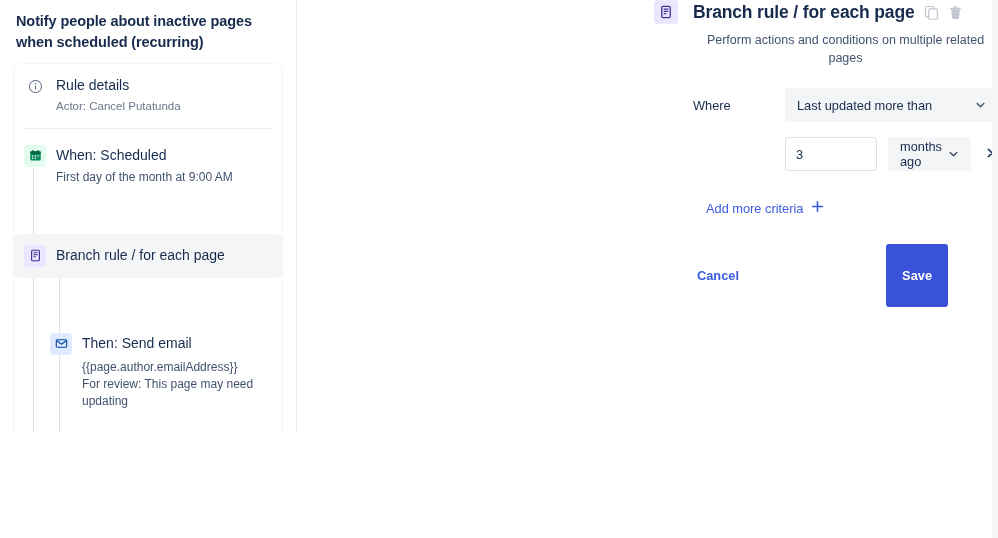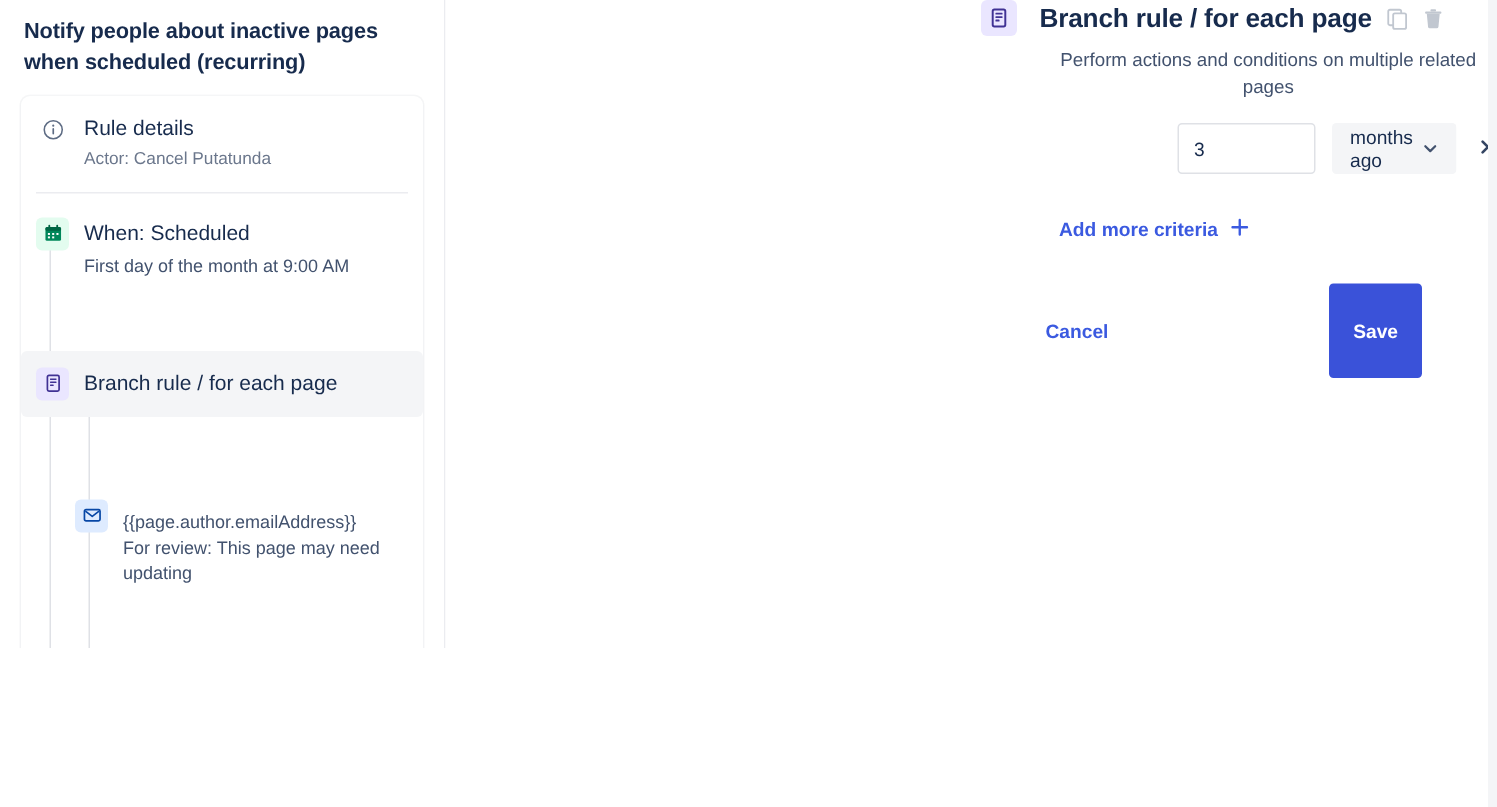--- a/index.html
+++ b/index.html
@@ -223,24 +223,25 @@
     width: 20px; height: 20px;
     display: flex; align-items: center; justify-content: center;
     cursor: pointer;
     background: none; border: none; padding: 0;
   }
 
   .add-criteria {
     margin-top: 29px;
     padding-left: 13px;
     display: inline-flex;
+    align-items: center;
     gap: 8px;
     color: #3b5ae0;
     font-size: 12.8px;
-    font-weight: 700;
+    font-weight: 400;
     cursor: pointer;
   }
 
   .footer-actions {
     display: flex;
     align-items: center;
     justify-content: space-between;
     gap: 10px;
     margin-top: 27px;
     padding-right: 50px;
@@ -339,20 +340,21 @@
       </div>
 
       <div class="node" style="margin-left:26px;margin-top:55px;padding-top:0;">
         <span class="node-icon ic-mail">
           <svg width="13" height="13" viewBox="0 0 16 16" fill="none">
             <rect x="1.6" y="3.4" width="12.8" height="9.2" rx="1.3" stroke="#0747a6" stroke-width="1.4"></rect>
             <path d="M2.4 4.6 L8 8.9 L13.6 4.6" stroke="#0747a6" stroke-width="1.4" fill="none" stroke-linejoin="round"></path>
           </svg>
         </span>
         <div class="node-body">
+          <div class="node-label">Then: Send email</div>
           <div class="node-sub dark" style="white-space:pre-line;margin-top:6px;line-height:1.42;">{{page.author.emailAddress}}
 For review: This page may need updating</div>
         </div>
       </div>
 
       <div class="add-row" style="margin-left:41px;margin-top:48px;">
         <span class="add-dot"></span>
         <span style="margin-left:17px;">Add component</span>
       </div>
 
@@ -389,20 +391,31 @@
             <path d="M3.4 4.4 h9.2 l-0.9 9.3 a1.2 1.2 0 0 1 -1.2 1.1 h-5 a1.2 1.2 0 0 1 -1.2 -1.1 z" fill="#c1c7d0"></path>
             <rect x="2.2" y="2.9" width="11.6" height="1.6" rx="0.7" fill="#c1c7d0"></rect>
             <rect x="6" y="1.2" width="4" height="1.6" rx="0.7" fill="#c1c7d0"></rect>
           </svg>
         </span>
       </div>
 
       <div class="main-desc">Perform actions and conditions on multiple related pages</div>
 
       
+      <div class="where-row">
+        <div class="where-label">Where</div>
+        <div class="sel sel-where">
+          <span>Last updated more than</span>
+          <span class="chev">
+            <svg width="11" height="11" viewBox="0 0 12 12" fill="none">
+              <path d="M2.4 4.3 L6 7.9 L9.6 4.3" stroke="#42526e" stroke-width="1.6" fill="none" stroke-linecap="round" stroke-linejoin="round"></path>
+            </svg>
+          </span>
+        </div>
+      </div>
 
       
       <div class="second-row">
         <input class="num-input" type="text" value="3" style="">
         <div class="sel sel-unit">
           <span>months ago</span>
           <span class="chev">
             <svg width="11" height="11" viewBox="0 0 12 12" fill="none">
               <path d="M2.4 4.3 L6 7.9 L9.6 4.3" stroke="#42526e" stroke-width="1.6" fill="none" stroke-linecap="round" stroke-linejoin="round"></path>
             </svg>

